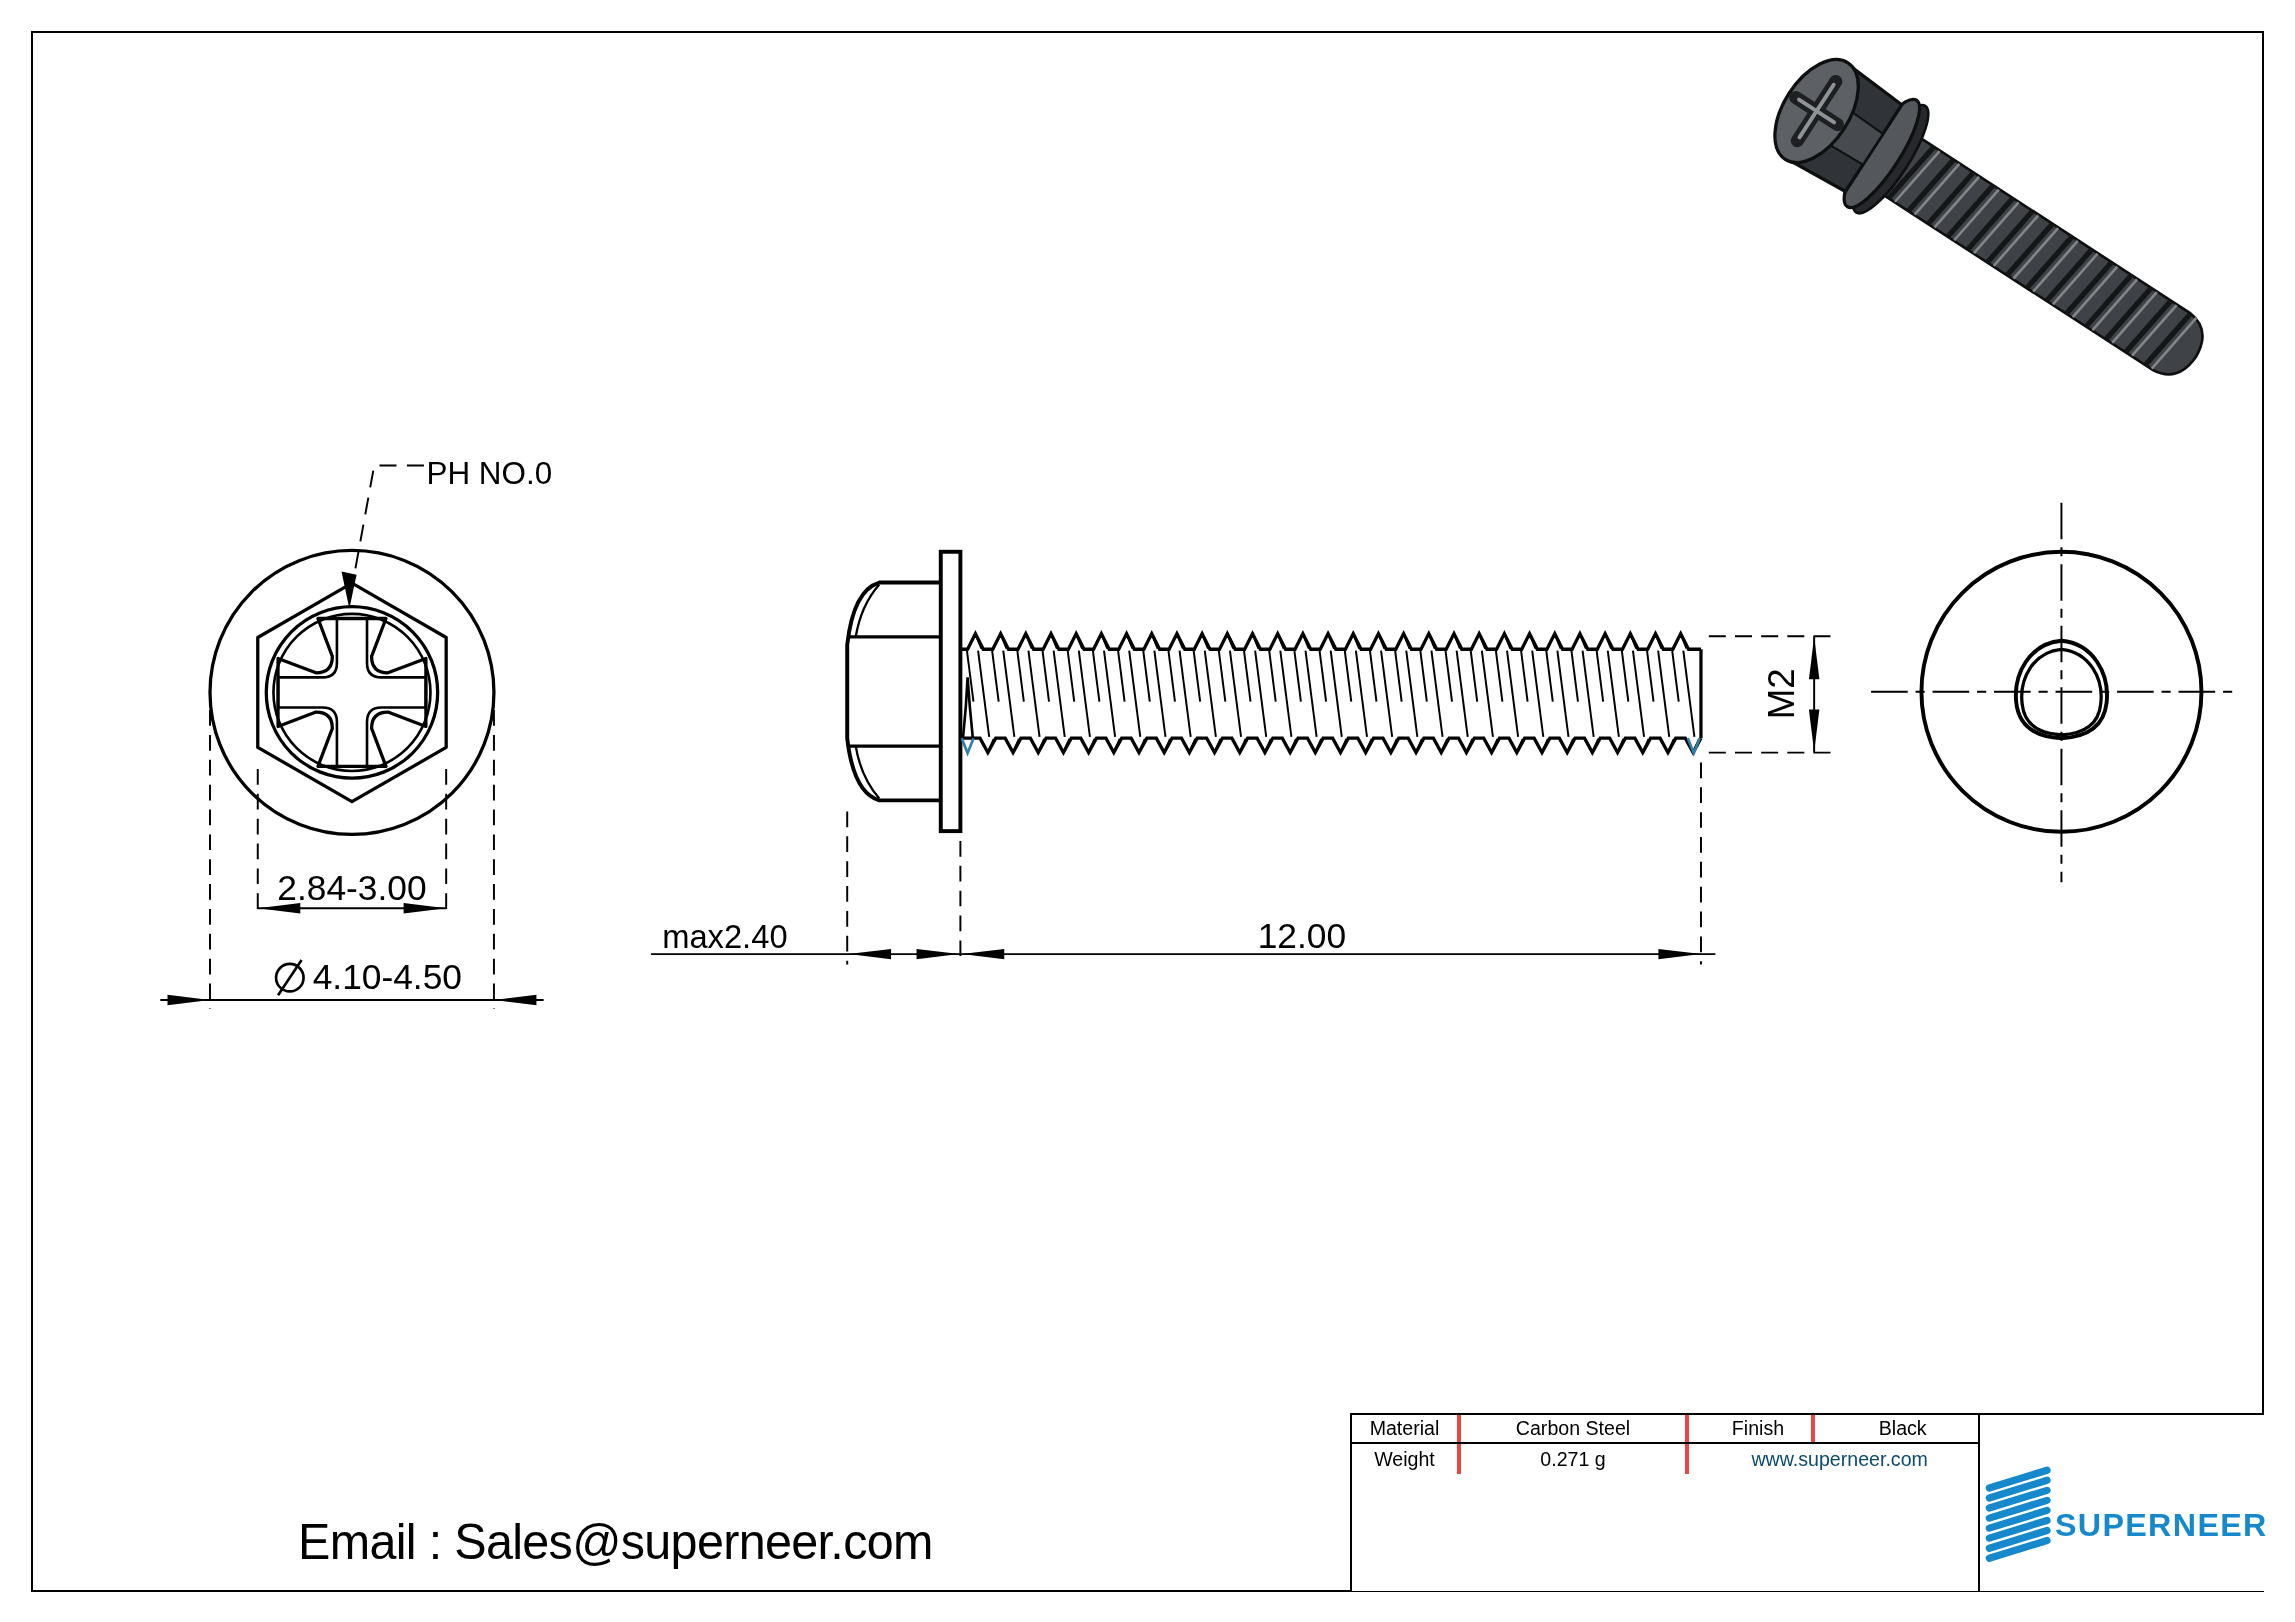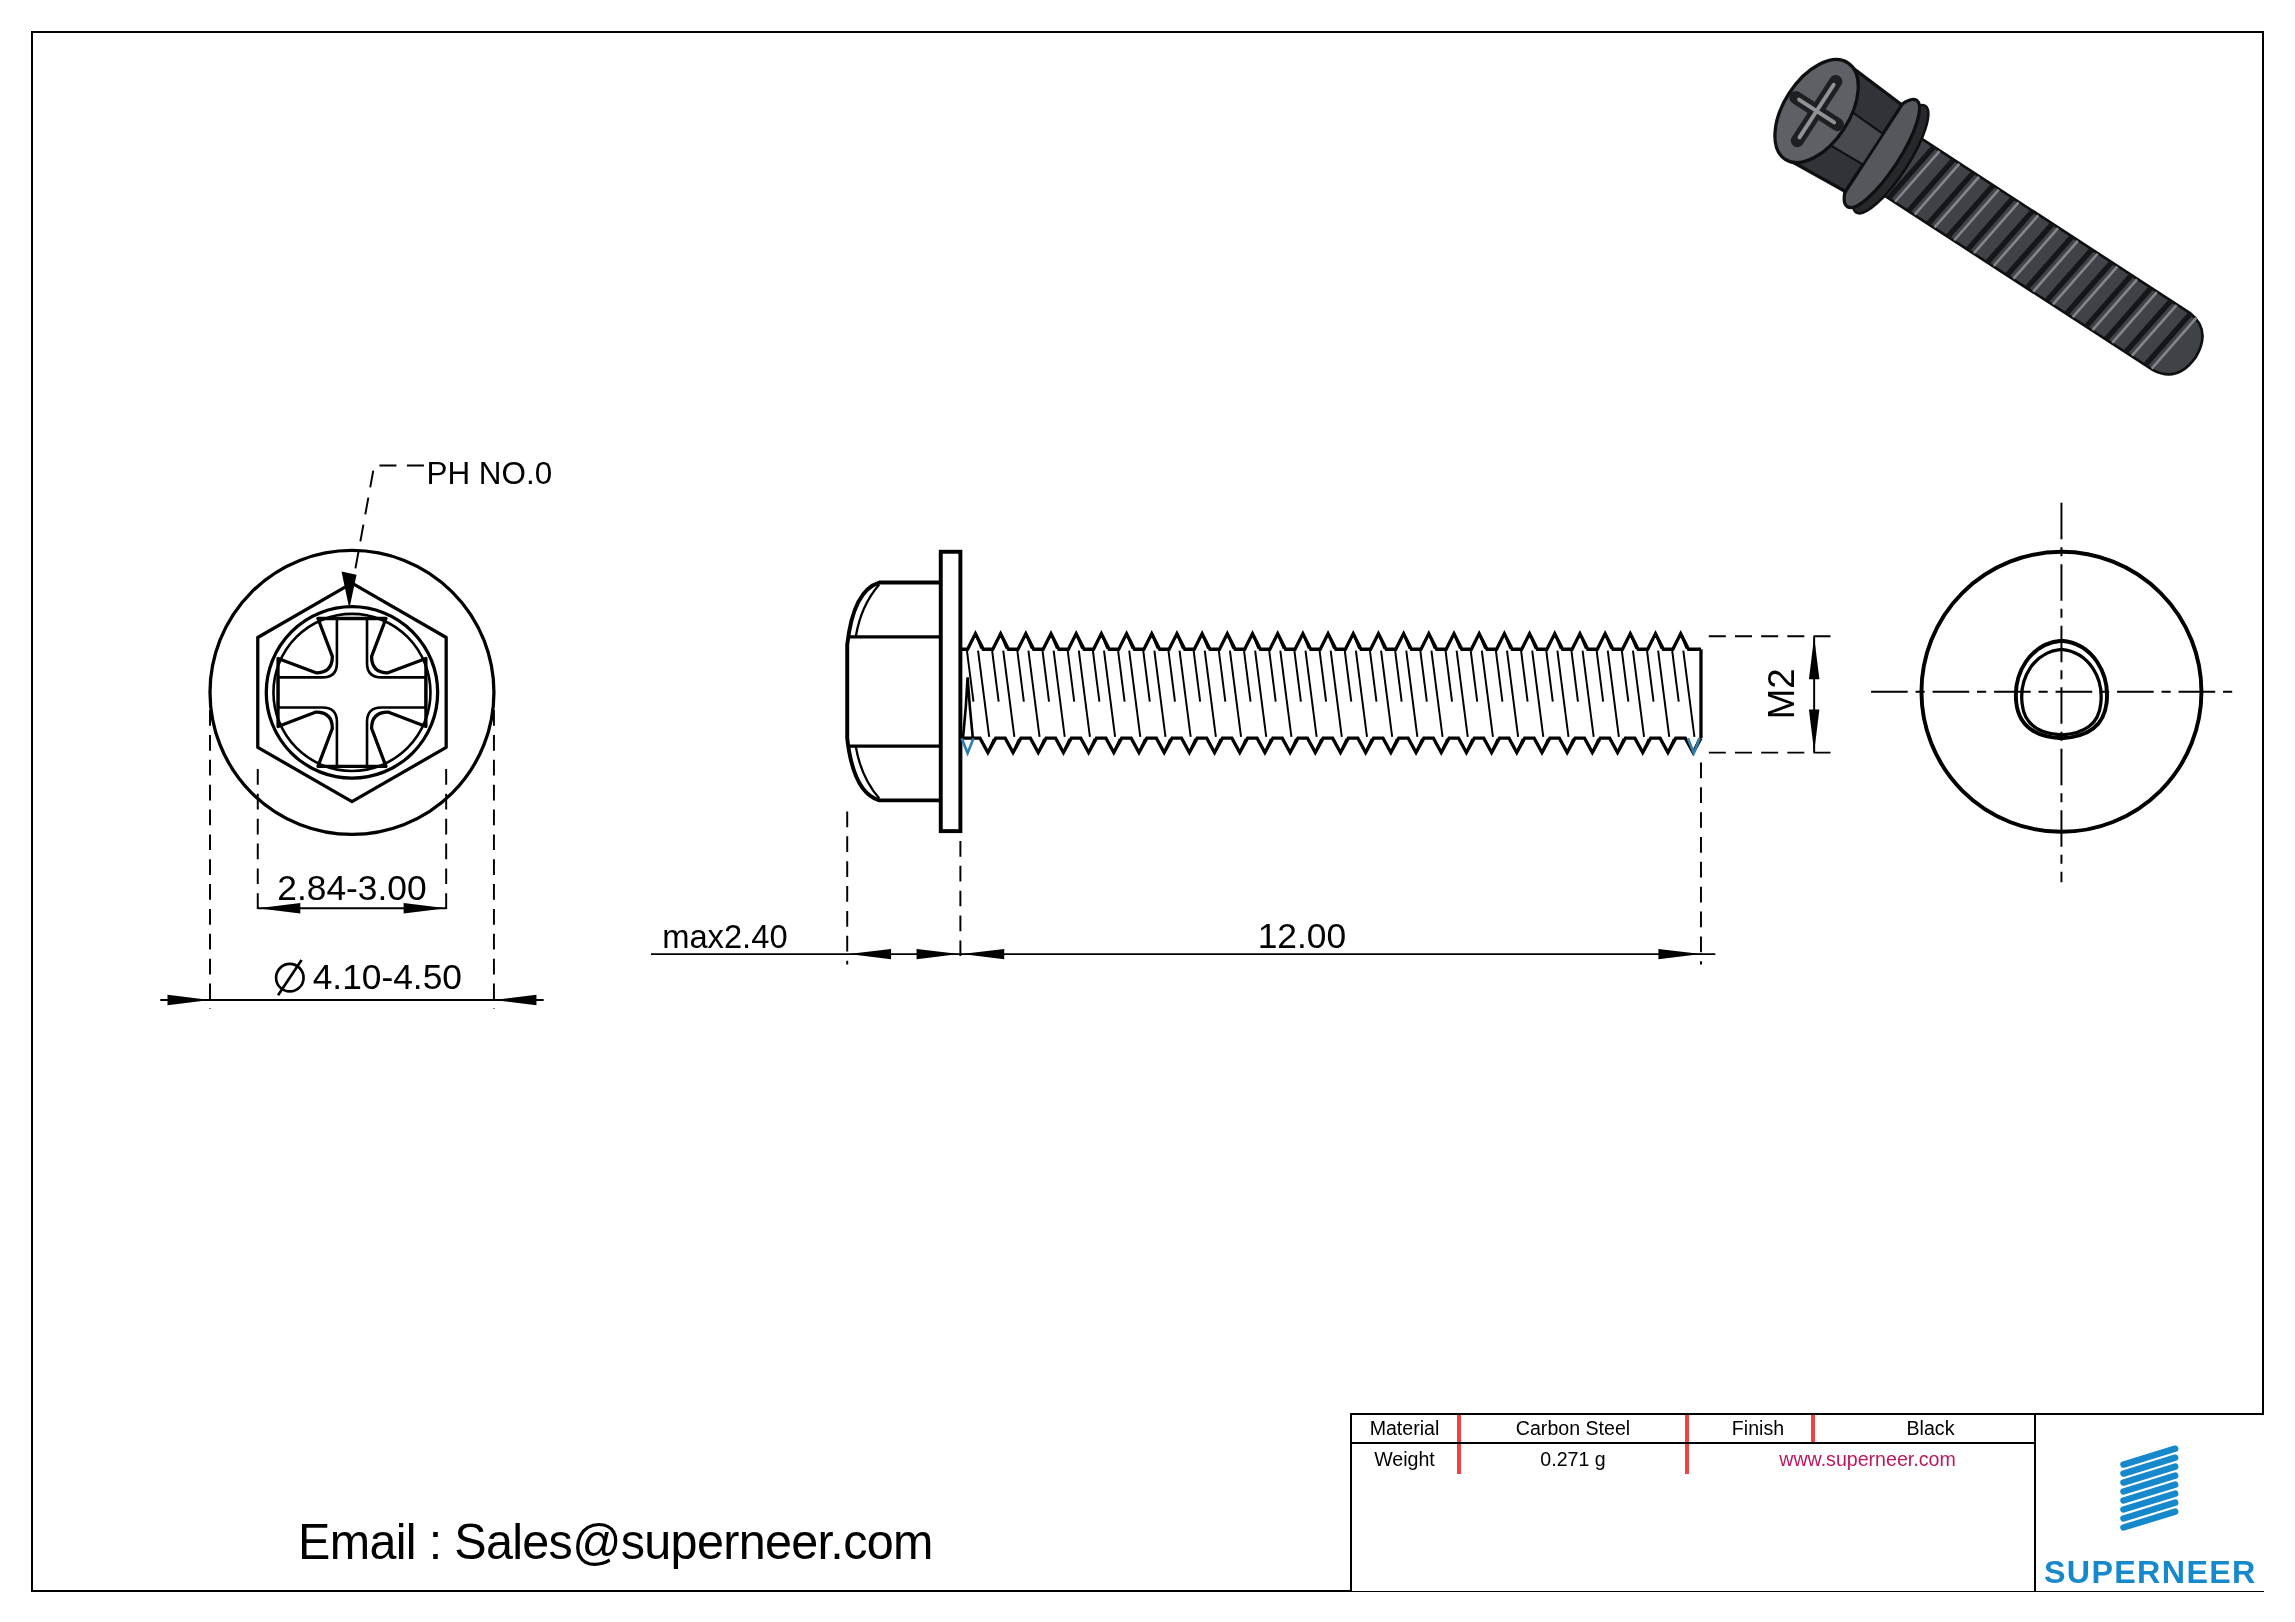--- a/index.html
+++ b/index.html
@@ -18,22 +18,22 @@
   .tb-part{font-size:43px;font-weight:bold;letter-spacing:0.7px;line-height:1.0;}
   .tb-desc{font-size:22px;margin-top:9.2px;letter-spacing:0px;}
   .tb-row{height:29.4px;display:flex;box-sizing:border-box;}
   .tb-row.first{border-bottom:2px solid #000;}
   .tb-cell{display:flex;align-items:center;justify-content:center;box-sizing:border-box;
            border-right:4px solid #ef4444;font-size:19.6px;}
   .tb-cell.label{width:109px;}
   .tb-cell.value{width:228px;}
   .tb-cell.finish{width:110px;margin-left:16px;}
   .tb-cell.last{flex:1;border-right:none;margin-left:12px;}
-  .tb-site{color:#be185d;text-decoration:none;}
-  .tb-logo{flex:1;border-left:2px solid #000;display:flex;flex-direction:column;
+  .tb-site{color:#0c4a6e;text-decoration:none;}
+  .tb-logo{flex:1;border-left:2px solid #000;display:flex;flex-direction:row;
            align-items:center;justify-content:flex-start;padding-top:29px;box-sizing:border-box;}
   .tb-brand{font-size:31px;font-weight:bold;color:#1589cb;letter-spacing:1.3px;margin-top:17px;
             transform:scaleX(1.04);}
   
   .email{position:absolute;left:298px;top:1513px;font-size:50px;letter-spacing:-0.7px;
          white-space:nowrap;transform:scaleX(.97);transform-origin:left center;}
 </style>
 </head>
 <body>
 

